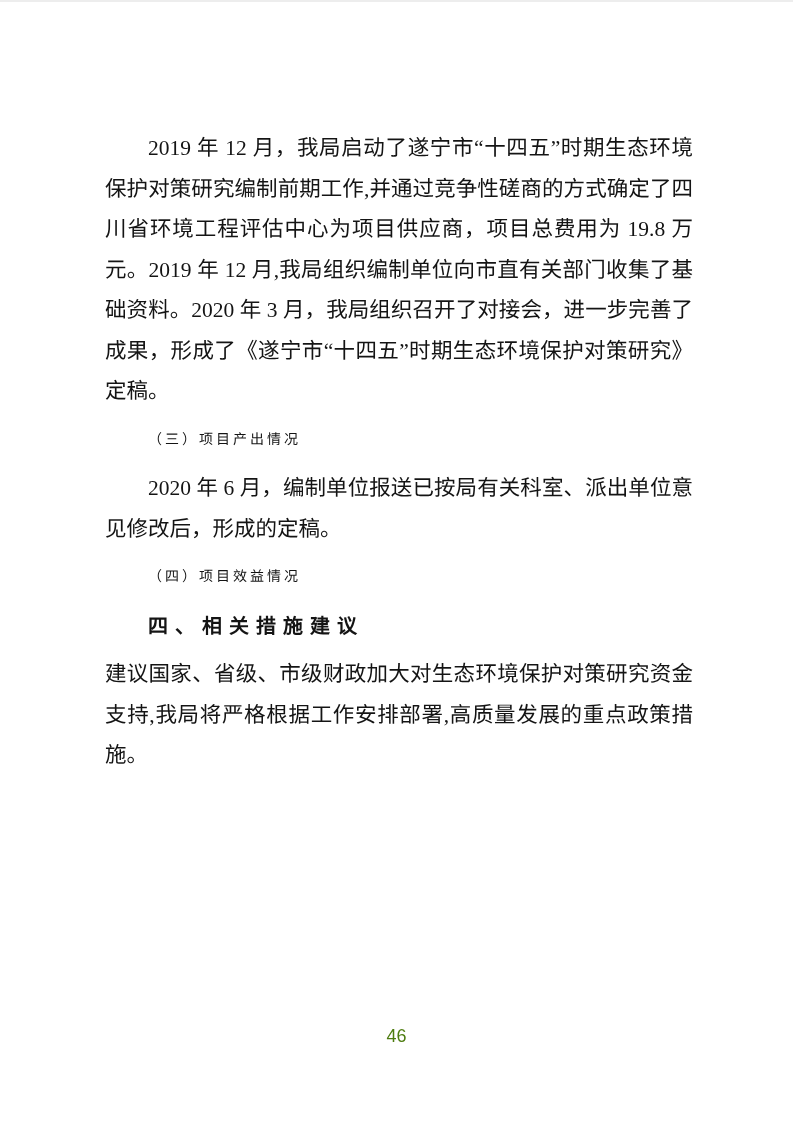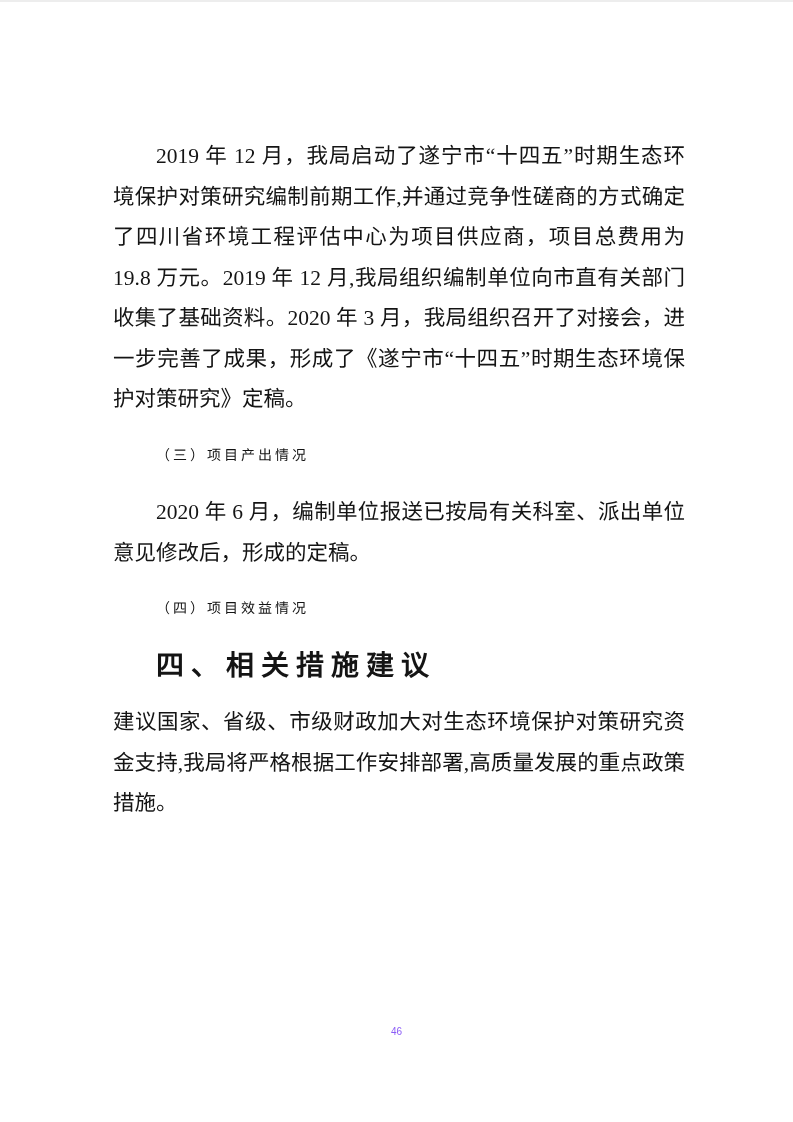--- a/index.html
+++ b/index.html
@@ -22,48 +22,48 @@
     left: 97px;
     top: 118px;
     width: 604px;
     font-family: "Liberation Serif", "DejaVu Serif", serif;
     font-size: 21.5px;
     line-height: 40.5px;
     text-align: justify;
     text-justify: inter-ideograph;
   }
   .para {
-    margin: 16px;
+    margin: 8px;
     padding: 0;
   }
   .indent {
     text-indent: 43px; 
   }
   .kaiti {
     
     font-weight: normal;
     font-size: 14px;
     letter-spacing: 3px;
   }
   .heiti {
     
     font-family: "Liberation Sans", "DejaVu Sans", sans-serif;
     font-weight: 700;
-    font-size: 28px;
+    font-size: 20px;
     letter-spacing: 7px;
   }
   .page-number {
     position: absolute;
     top: 1024px;
     left: 0;
     width: 100%;
     text-align: center;
     font-family: "Liberation Sans", "DejaVu Sans", sans-serif;
-    font-size: 10px;
-    color: #8b5cf6;
+    font-size: 18px;
+    color: #4d7c0f;
   }
 </style>
 </head>
 <body>
 
 <div class="page">
 
   <div class="content">
 
     <p class="para indent">2019 年 12 月，我局启动了遂宁市“十四五”时期生态环境保护对策研究编制前期工作,并通过竞争性磋商的方式确定了四川省环境工程评估中心为项目供应商，项目总费用为 19.8 万元。2019 年 12 月,我局组织编制单位向市直有关部门收集了基础资料。2020 年 3 月，我局组织召开了对接会，进一步完善了成果，形成了《遂宁市“十四五”时期生态环境保护对策研究》定稿。</p>

